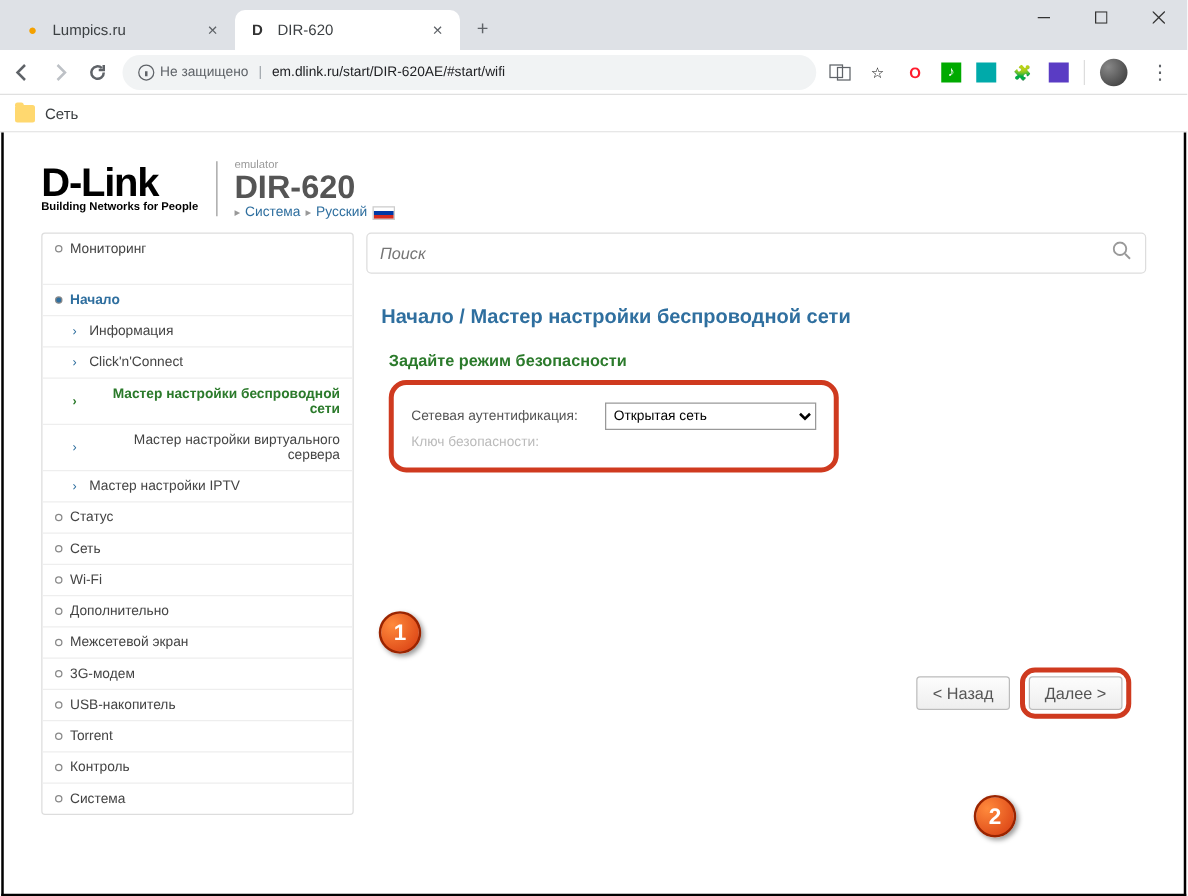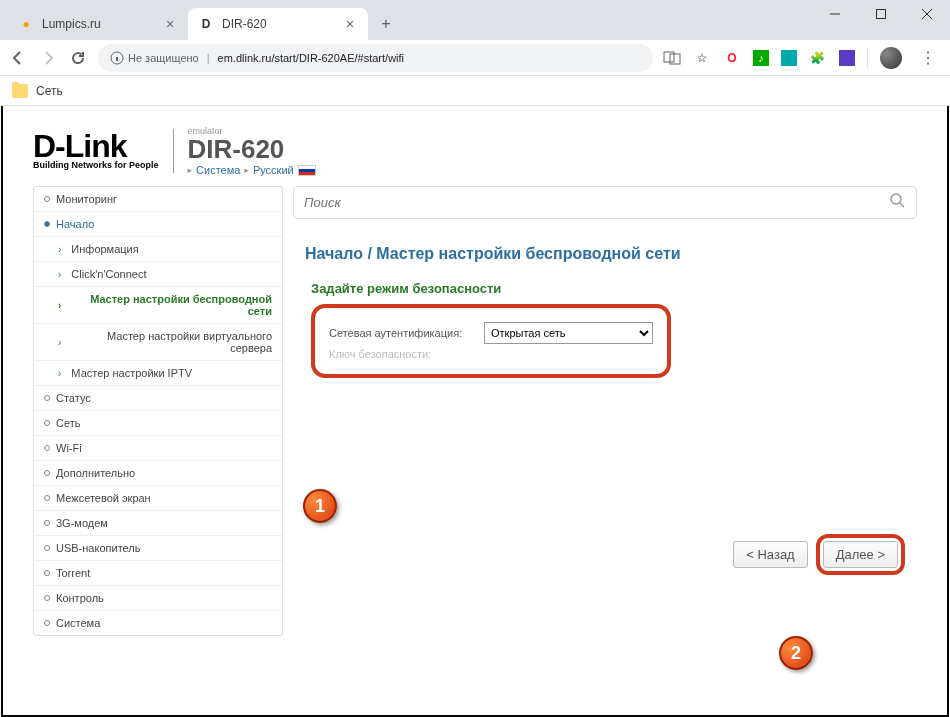--- a/index.html
+++ b/index.html
@@ -44,21 +44,21 @@
 .model-name { font-size: 26px; font-weight: bold; color: #555; line-height: 1; }
 .lang-row { font-size: 11px; color: #2f6f9f; display: flex; align-items: center; gap: 4px; margin-top: 2px; }
 .lang-row .carrot { color: #999; font-size: 9px; }
 .flag { width: 18px; height: 11px; display: inline-block; background: linear-gradient(to bottom, #fff 33%, #0039a6 33%, #0039a6 66%, #d52b1e 66%); border: 1px solid #ccc; }
 
 .main-row { display: flex; gap: 10px; }
 .sidebar { width: 250px; border: 1px solid #ddd; border-radius: 3px; }
 .side-item { padding: 6px 10px; border-top: 1px solid #eee; font-size: 11px; color: #444; cursor: pointer; display: flex; align-items: center; gap: 6px; text-align: right; }
 .side-item:first-child { border-top: none; }
 .side-item .bullet { width: 6px; height: 6px; border: 1px solid #888; border-radius: 50%; background: #fff; }
-.side-item.sel { color: #2f6f9f; font-weight: normal; }
+.side-item.sel { color: #2f6f9f; font-weight: bold; margin-top: 16px; }
 .side-sub { padding-left: 24px; font-size: 11px; }
 .side-sub .arrow { color: #2f6f9f; font-size: 10px; margin-right: 4px; }
 .side-sub.active { color: #2b7a2b; font-weight: bold; }
 
 .content { flex: 1; }
 .search-bar { border: 1px solid #ddd; border-radius: 4px; padding: 6px 10px; display: flex; align-items: center; margin-bottom: 12px; }
 .search-input { flex: 1; border: none; outline: none; font-style: italic; color: #999; font-size: 13px; background: transparent; }
 .mag { color: #999; }
 
 .breadcrumb { font-size: 16px; color: #2f6f9f; font-weight: bold; margin: 26px 0 18px 12px; }

